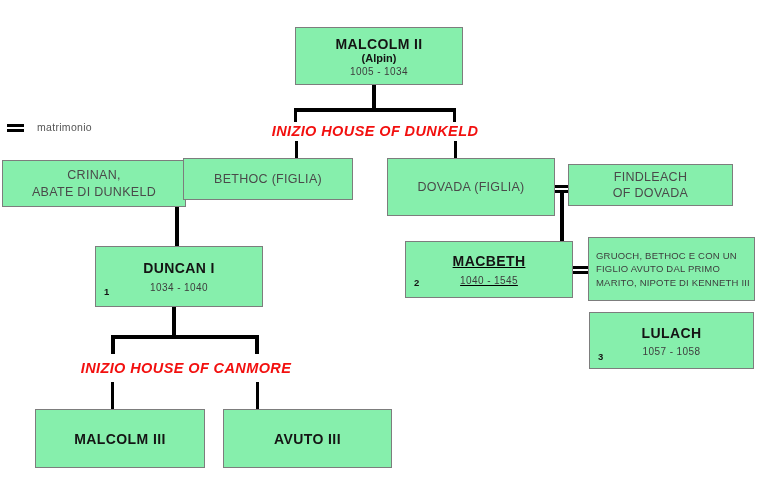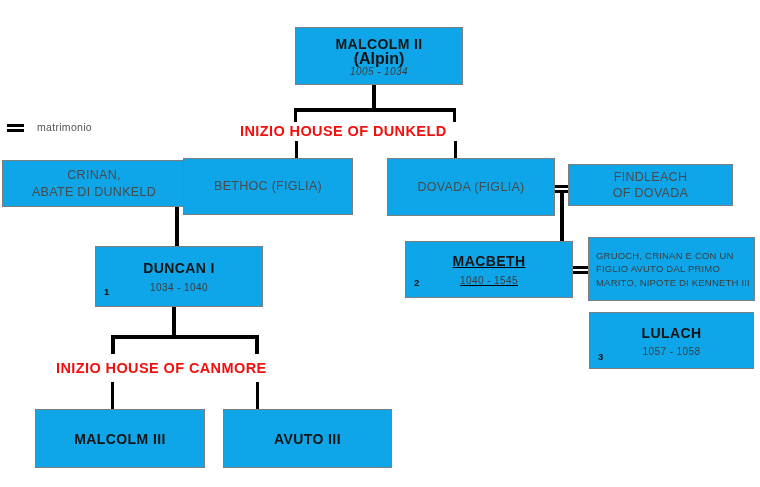--- a/index.html
+++ b/index.html
@@ -1,33 +1,33 @@
 <!DOCTYPE html>
 <html style="--accent-red: #f2100f;"><head>
 <meta charset="utf-8">
 <style>
   html,body{margin:0;padding:0;background:#ffffff;}
   #stage{
     position:relative;width:760px;height:487px;background:#ffffff;
     font-family:"Liberation Sans", sans-serif;overflow:hidden;
   }
   .node{
-    position:absolute;background:#0ea5e9;border:1.5px solid #7d7d7d;
+    position:absolute;background:#86efac;border:1.5px solid #7d7d7d;
     box-sizing:border-box;display:flex;flex-direction:column;
     align-items:center;justify-content:center;text-align:center;
   }
   .name{font-weight:bold;font-size:14px;color:#141414;letter-spacing:.4px;line-height:16px;}
-  .subtitle{font-weight:bold;font-size:16px;color:#141414;line-height:13px;}
+  .subtitle{font-weight:bold;font-size:11px;color:#141414;line-height:13px;}
   .dates{font-size:10px;color:#3d3d3d;letter-spacing:.4px;margin-top:3px;}
   .grayname{font-size:12.5px;color:#4a4a4a;letter-spacing:.3px;line-height:17px;}
   .seq{position:absolute;left:8px;bottom:9px;font-size:9.5px;font-weight:bold;color:#141414;}
   .line{position:absolute;background:#000000;}
   .redlabel{
-    position:absolute;font-weight:bold;font-size:14.5px;
-    letter-spacing:.4px;color:var(--accent-red,#f2100f);white-space:nowrap;
+    position:absolute;text-align:center;font-weight:bold;font-size:14.5px;
+    letter-spacing:.4px;color:var(--accent-red,#f2100f);white-space:nowrap;font-style:italic;
   }
   .notebox{align-items:flex-start;justify-content:center;text-align:left;padding:4px 5px 4px 7px;}
   .noteline{font-size:9.5px;color:#3d3d3d;line-height:13.5px;letter-spacing:.2px;white-space:nowrap;}
   .legend-label{position:absolute;font-size:10.5px;color:#555555;letter-spacing:.3px;text-align:center;}
 </style>
 </head>
 <body>
 
 <div id="stage">
 
@@ -62,29 +62,29 @@
   <div class="line" style="left: 255px; top: 337px; width: 4px; height: 17px; background: rgb(0, 0, 0);"></div>
 
   <div class="redlabel" style="left:56px;top:360px;width:260px;">INIZIO HOUSE OF CANMORE</div>
 
   <div class="line" style="left: 111px; top: 382px; width: 3px; height: 27px; background: rgb(0, 0, 0);"></div>
   <div class="line" style="left: 256px; top: 382px; width: 3px; height: 27px; background: rgb(0, 0, 0);"></div>
 
   <div class="node" style="left: 295px; top: 27px; width: 168px; height: 58px; border-color: rgb(125, 125, 125);">
     <div class="name">MALCOLM II</div>
     <div class="subtitle">(Alpin)</div>
-    <div class="dates" style="margin-top:1px;font-style:italic;">1005 - 1034</div>
+    <div class="dates" style="margin-top:1px;">1005 - 1034</div>
   </div>
 
   <div class="node" style="left: 2px; top: 160px; width: 184px; height: 47px; border-color: rgb(125, 125, 125);">
     <div class="grayname">CRINAN,</div>
     <div class="grayname">ABATE DI DUNKELD</div>
   </div>
 
-  <div class="node" style="left: 183px; top: 158px; width: 170px; height: 57px; border-color: rgb(125, 125, 125);">
+  <div class="node" style="left: 183px; top: 158px; width: 170px; height: 42px; border-color: rgb(125, 125, 125);">
     <div class="grayname">BETHOC (FIGLIA)</div>
   </div>
 
   <div class="node" style="left: 387px; top: 158px; width: 168px; height: 58px; border-color: rgb(125, 125, 125);">
     <div class="grayname">DOVADA (FIGLIA)</div>
   </div>
 
   <div class="node" style="left: 568px; top: 164px; width: 165px; height: 42px; border-color: rgb(125, 125, 125);">
     <div class="grayname" style="line-height:16px;">FINDLEACH</div>
     <div class="grayname" style="line-height:16px;">OF DOVADA</div>
@@ -96,21 +96,21 @@
     <span class="seq">1</span>
   </div>
 
   <div class="node" style="left: 405px; top: 241px; width: 168px; height: 57px; border-color: rgb(125, 125, 125); text-decoration: underline;">
     <div class="name">MACBETH</div>
     <div class="dates" style="margin-top:6px;">1040 - 1545</div>
     <span class="seq">2</span>
   </div>
 
   <div class="node notebox" style="left: 588px; top: 237px; width: 167px; height: 64px; border-color: rgb(125, 125, 125);">
-    <div class="noteline">GRUOCH, CRINAN E CON UN</div>
+    <div class="noteline">GRUOCH, BETHOC E CON UN</div>
     <div class="noteline">FIGLIO AVUTO DAL PRIMO</div>
     <div class="noteline">MARITO, NIPOTE DI KENNETH III</div>
   </div>
 
   <div class="node" style="left: 589px; top: 312px; width: 165px; height: 57px; border-color: rgb(125, 125, 125);">
     <div class="name">LULACH</div>
     <div class="dates" style="margin-top:5px;">1057 - 1058</div>
     <span class="seq" style="bottom:6px;">3</span>
   </div>
 

